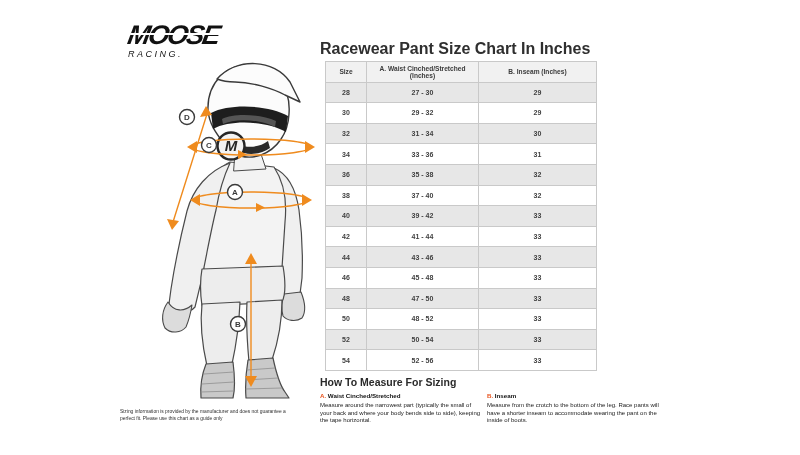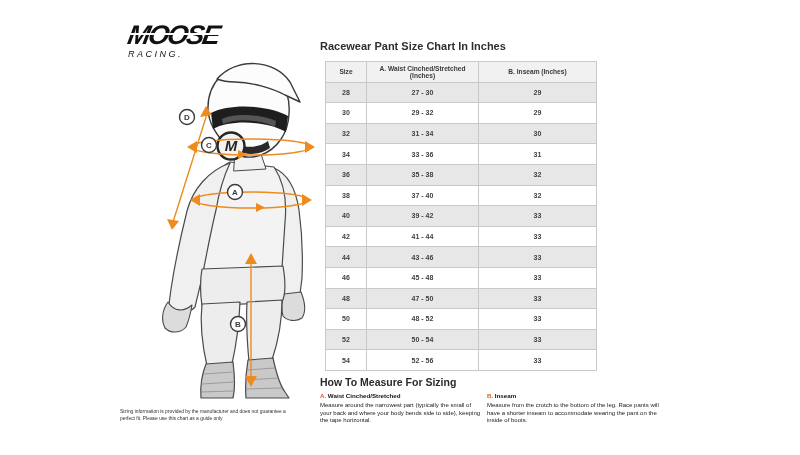--- a/index.html
+++ b/index.html
@@ -12,21 +12,21 @@
   .logo-main { position:relative; display:block; font-size:27px; font-weight:bold; font-style:italic;
                letter-spacing:-2px; color:#111; transform:skewX(-10deg); line-height:1; }
   .logo-main::after { content:""; position:absolute; left:2px; right:4px; top:42%; height:2px; background:#fff; }
   .logo-sub { display:block; text-align:left; font-size:9px; font-weight:normal; font-style:italic;
               letter-spacing:2.5px; color:#111; margin-top:0px; padding-right:3px; }
 
   
   .figure { position:absolute; left:88px; top:50px; width:240px; height:360px; }
 
   
-  .chart-title { position:absolute; left:320px; top:40px; font-size:11px; font-weight:bold; color:#2f2f2f; }
+  .chart-title { position:absolute; left:320px; top:40px; font-size:16px; font-weight:bold; color:#2f2f2f; }
 
   table.size-table { position:absolute; left:325px; top:61px; width:271px; border-collapse:collapse;
                      table-layout:fixed; font-size:7px; color:#404040; }
   table.size-table col.c1 { width:41px; } table.size-table col.c2 { width:112px; } table.size-table col.c3 { width:118px; }
   table.size-table th, table.size-table td { border:1px solid #c9c9c9; text-align:center; vertical-align:middle;
                      height:20.6px; padding:0; font-weight:bold; }
   table.size-table thead th { background:#f1f1f1; font-size:6.6px; color:#3a3a3a; }
   table.size-table tbody tr:nth-child(odd) td { background:#e7e7e7; }
   table.size-table tbody tr:nth-child(even) td { background:#ffffff; }
 

